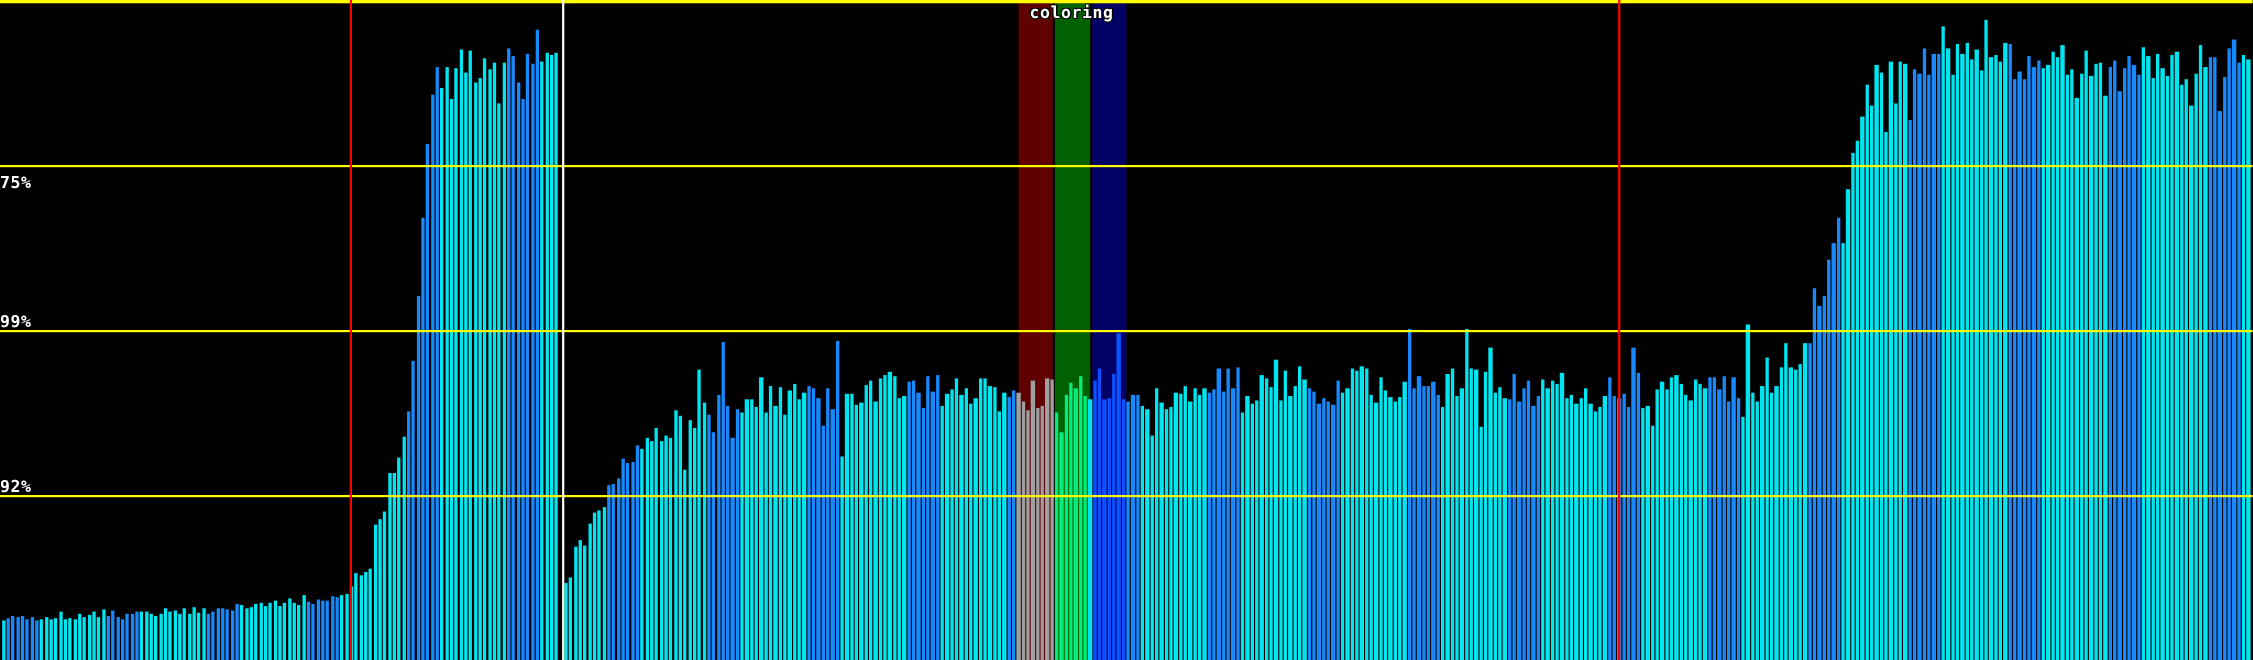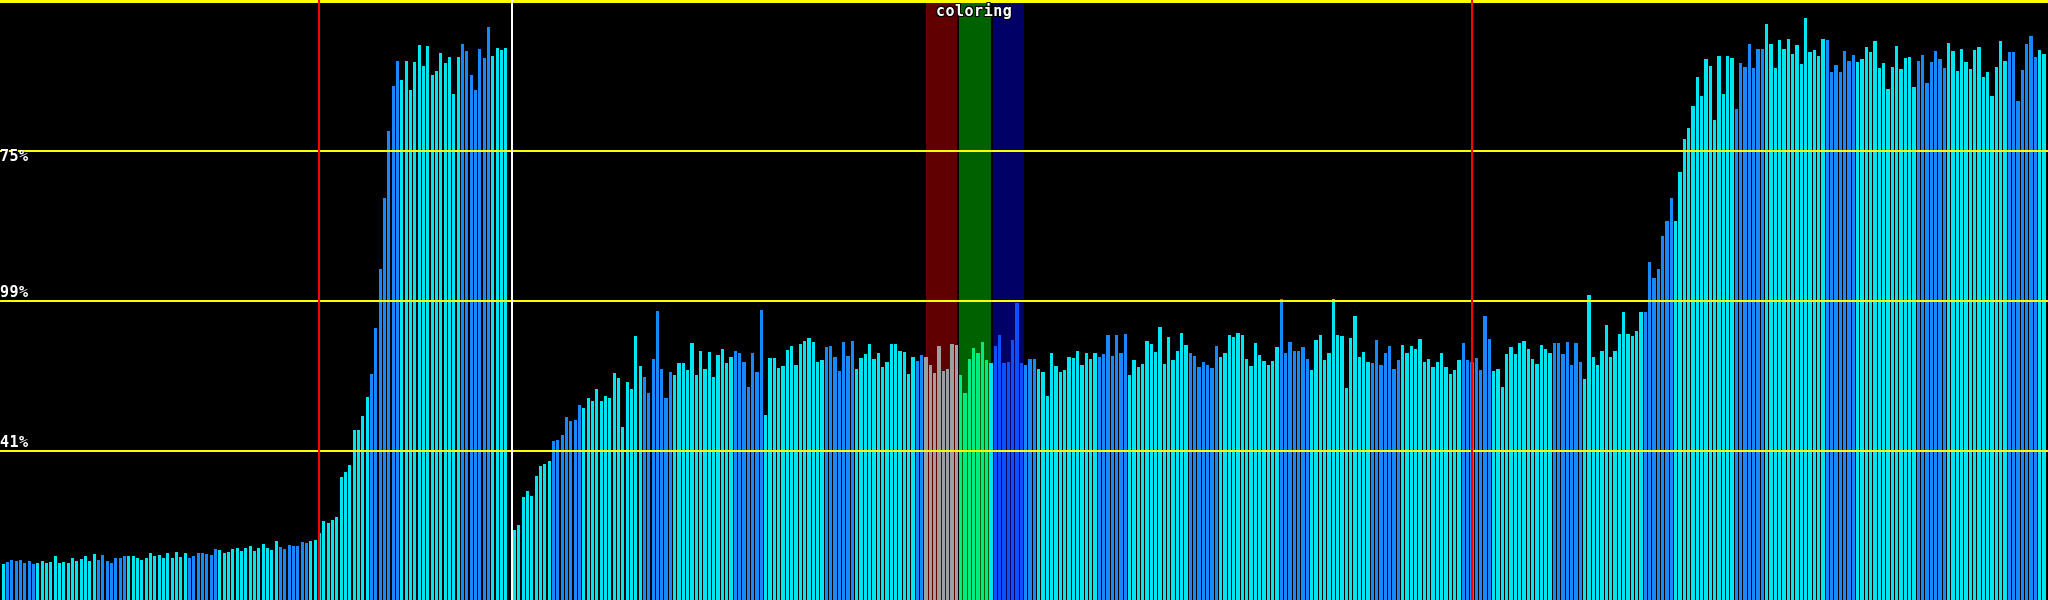--- a/index.html
+++ b/index.html
@@ -505,18 +505,18 @@
       <div class="gridline" style="top: 150px; height: 2px; background: rgb(255, 255, 0);"></div>
       <div class="gridline" style="top: 300px; height: 2px; background: rgb(255, 255, 0);"></div>
       <div class="gridline" style="top: 450px; height: 2px; background: rgb(255, 255, 0);"></div>
     </div>
   <div class="layer" id="marker-layer">
       <div class="vline" style="left: 318px; width: 2px; background: rgb(255, 0, 0);"></div>
       <div class="vline" style="left: 1471px; width: 2px; background: rgb(255, 0, 0);"></div>
       <div class="vline" style="left: 510.5px; width: 2px; background: rgb(255, 255, 255);"></div>
     </div>
 
-  <span class="ylabel" id="yl0" style="bottom: 436px;">75%</span>
+  <span class="ylabel" id="yl0" style="bottom: 426px;">75%</span>
   <span class="ylabel" id="yl1" style="bottom: 300px;">99%</span>
-  <span class="ylabel" id="yl2" style="bottom: 150px;">41%</span>
+  <span class="ylabel" id="yl2" style="bottom: 150px;">92%</span>
 
   <div class="title" id="chart-title" style="left: 936px; top: 4px;">coloring</div>
 </div>
 
 </body></html>

